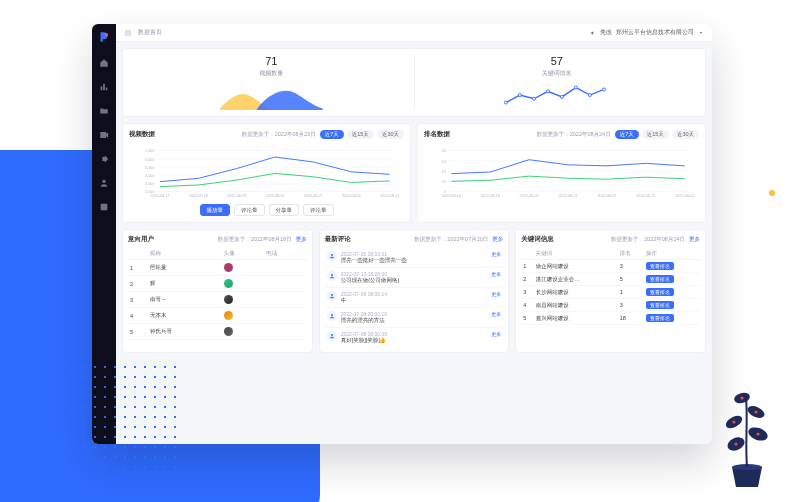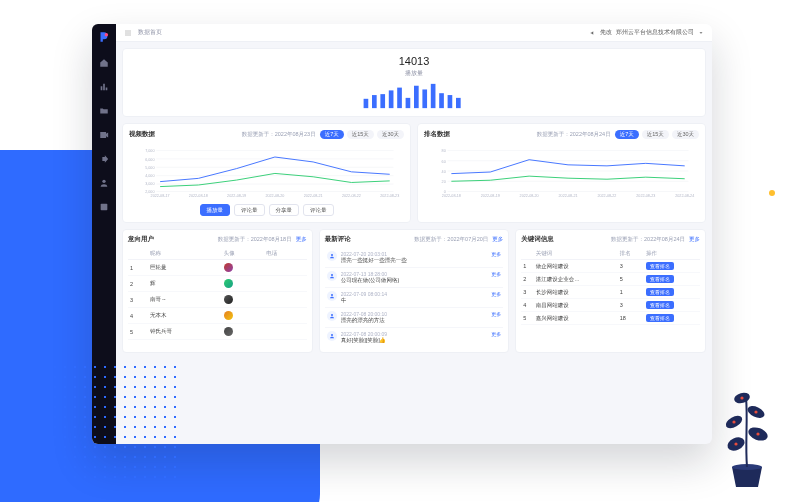--- a/index.html
+++ b/index.html
@@ -295,37 +295,42 @@
             <path d="M6 9l6 6 6-6z"></path>
           </svg>
       </div>
     </div>
 
     <div class="content">
 
       <div class="card">
         <div class="stats">
           <div class="stat">
-            <div class="num">14013</div>
-            <div class="lbl">播放量</div>
+            <div class="num">71</div>
+            <div class="lbl">视频数量</div>
             <svg class="spark" viewBox="0 0 120 30">
-              <g fill="#3b6eff">
-                <rect x="6" y="18" width="5" height="10"></rect>
-                  <rect x="15" y="14" width="5" height="14"></rect>
-                <rect x="24" y="13" width="5" height="15"></rect>
-                  <rect x="33" y="9" width="5" height="19"></rect>
-                <rect x="42" y="6" width="5" height="22"></rect>
-                  <rect x="51" y="17" width="5" height="11"></rect>
-                <rect x="60" y="4" width="5" height="24"></rect>
-                  <rect x="69" y="8" width="5" height="20"></rect>
-                <rect x="78" y="2" width="5" height="26"></rect>
-                  <rect x="87" y="12" width="5" height="16"></rect>
-                <rect x="96" y="14" width="5" height="14"></rect>
-                  <rect x="105" y="17" width="5" height="11"></rect>
-              </g>
+              <path d="M5 28 C15 18 25 10 35 14 C45 18 50 26 60 28 L60 30 L5 30 Z" fill="#ffbf2e" opacity="0.7"></path>
+              <path d="M45 28 C60 10 75 6 86 12 C95 17 105 26 115 28 L115 30 L45 30 Z" fill="#3b6eff" opacity="0.85"></path>
+            </svg>
+          </div>
+          <div class="stat">
+            <div class="num">57</div>
+            <div class="lbl">关键词排名</div>
+            <svg class="spark" viewBox="0 0 120 30">
+              <polyline points="5,22 20,14 35,18 50,10 65,16 80,6 95,14 110,8" fill="none" stroke="#3b6eff" stroke-width="1.5"></polyline>
+              <g fill="#fff" stroke="#3b6eff" stroke-width="1">
+                  <circle cx="5" cy="22" r="1.6"></circle>
+                  <circle cx="20" cy="14" r="1.6"></circle>
+                  <circle cx="35" cy="18" r="1.6"></circle>
+                  <circle cx="50" cy="10" r="1.6"></circle>
+                  <circle cx="65" cy="16" r="1.6"></circle>
+                  <circle cx="80" cy="6" r="1.6"></circle>
+                  <circle cx="95" cy="14" r="1.6"></circle>
+                  <circle cx="110" cy="8" r="1.6"></circle>
+                </g>
             </svg>
           </div>
         </div>
       </div>
 
       <div class="row">
         <div class="card" style="flex:1">
           <div class="card-head">
             <span class="card-title">视频数据</span>
             <div class="card-head-right">

